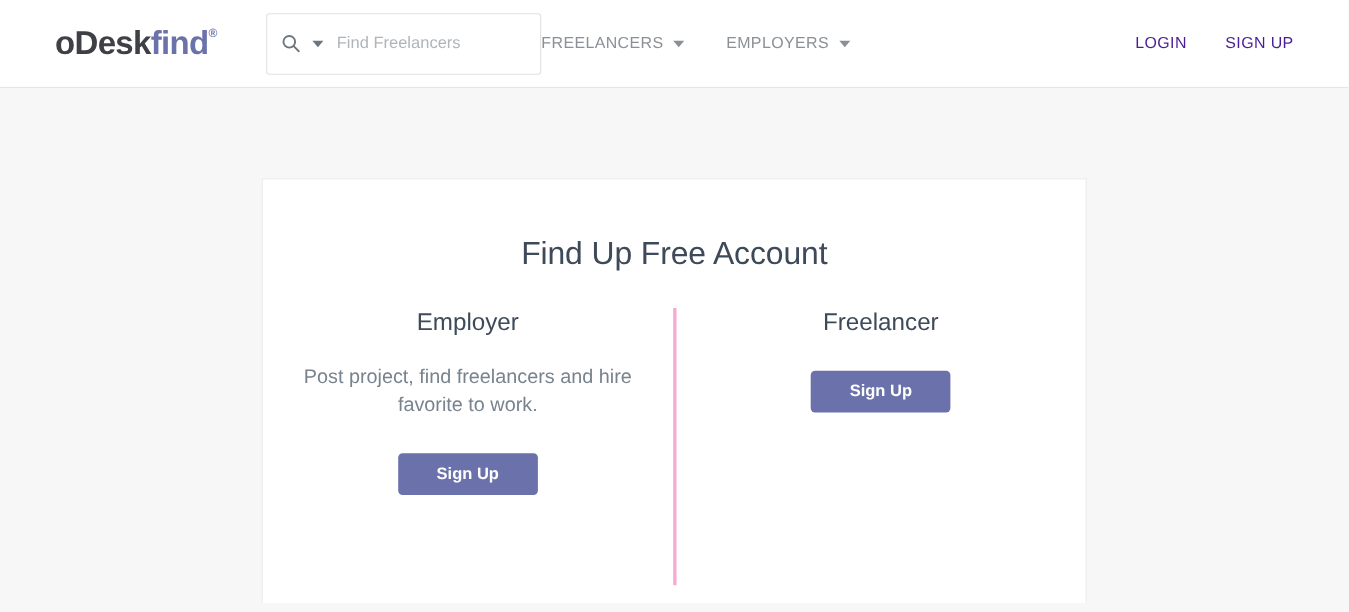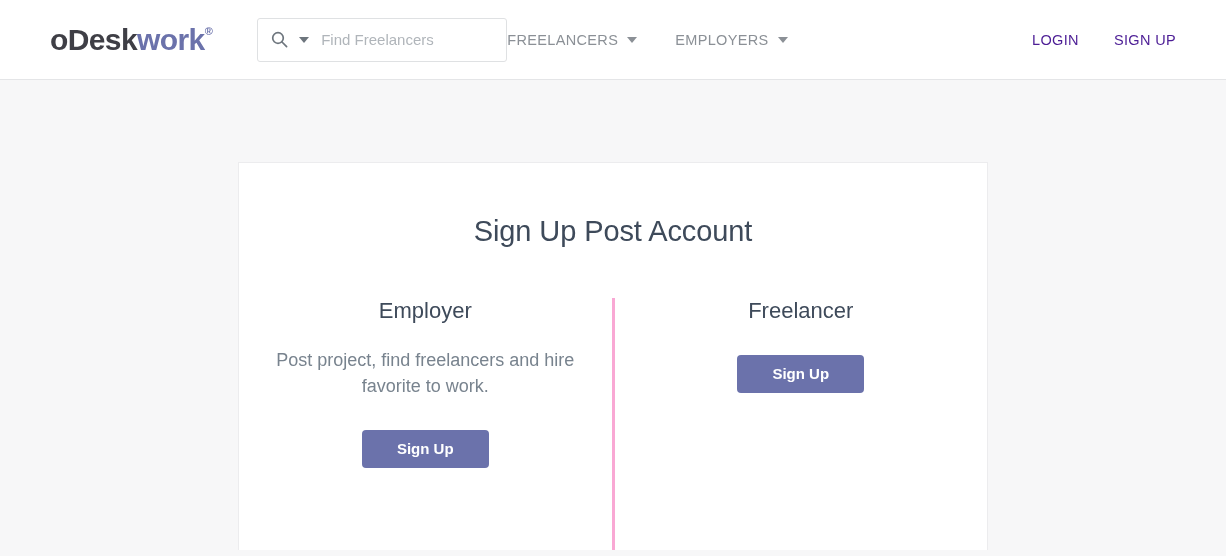--- a/index.html
+++ b/index.html
@@ -44,21 +44,21 @@
     color: #6b72ab;
     font-weight: bold;
     line-height: 1;
     margin-top: 3px;
   }
 
   
   .search-box {
     margin-left: 45px;
     width: 250px;
-    height: 44px;
+    height: 56px;
     border: 1px solid #dfe1e3;
     border-radius: 3px;
     background: #fff;
     display: flex;
     align-items: center;
     padding: 0 10px;
   }
   .search-icon {
     width: 17px;
     height: 17px;
@@ -148,21 +148,21 @@
     text-align: center;
     font-size: 29px;
     font-weight: normal;
     color: #3e4a5a;
     letter-spacing: -0.1px;
     margin-top: 16px;
   }
 
   .columns {
     display: flex;
-    margin-top: 50px;
+    margin-top: 32px;
   }
   .col {
     flex: 1;
     text-align: center;
     padding: 0 24px;
     min-height: 252px;
   }
   .col.divided { border-left: 3px solid #f9a8d4; }
 
   .col-title {
@@ -195,21 +195,21 @@
     cursor: pointer;
   }
 </style>
 </head>
 <body>
 
 <div class="header">
 
   <div class="logo">
     <span class="logo-odesk">oDesk</span>
-      <span class="logo-work">work</span>
+      <span class="logo-work">find</span>
       <span class="logo-reg">®</span>
   </div>
 
   <div class="search-box">
     <span class="search-icon">
       <svg viewBox="0 0 17 17" width="17" height="17" fill="none" stroke="currentColor" stroke-width="1.7">
         <circle cx="7" cy="7" r="5.3"></circle>
         <line x1="11" y1="11" x2="15.6" y2="15.6" stroke-linecap="round"></line>
       </svg>
     </span>
@@ -231,21 +231,21 @@
   <div class="auth">
     <a class="auth-link" href="#">LOGIN</a>
     <a class="auth-link" href="#">SIGN UP</a>
   </div>
 
 </div>
 
 <div class="page">
   <div class="card">
 
-    <h1 class="card-title">Sign Up Post Account</h1>
+    <h1 class="card-title">Find Up Free Account</h1>
 
     <div class="columns">
 
       <div class="col">
         <h2 class="col-title">Employer</h2>
         <p class="col-desc">Post project, find freelancers and hire favorite to work.</p>
         <button class="signup-btn">Sign Up</button>
       </div>
 
       <div class="col divided">

